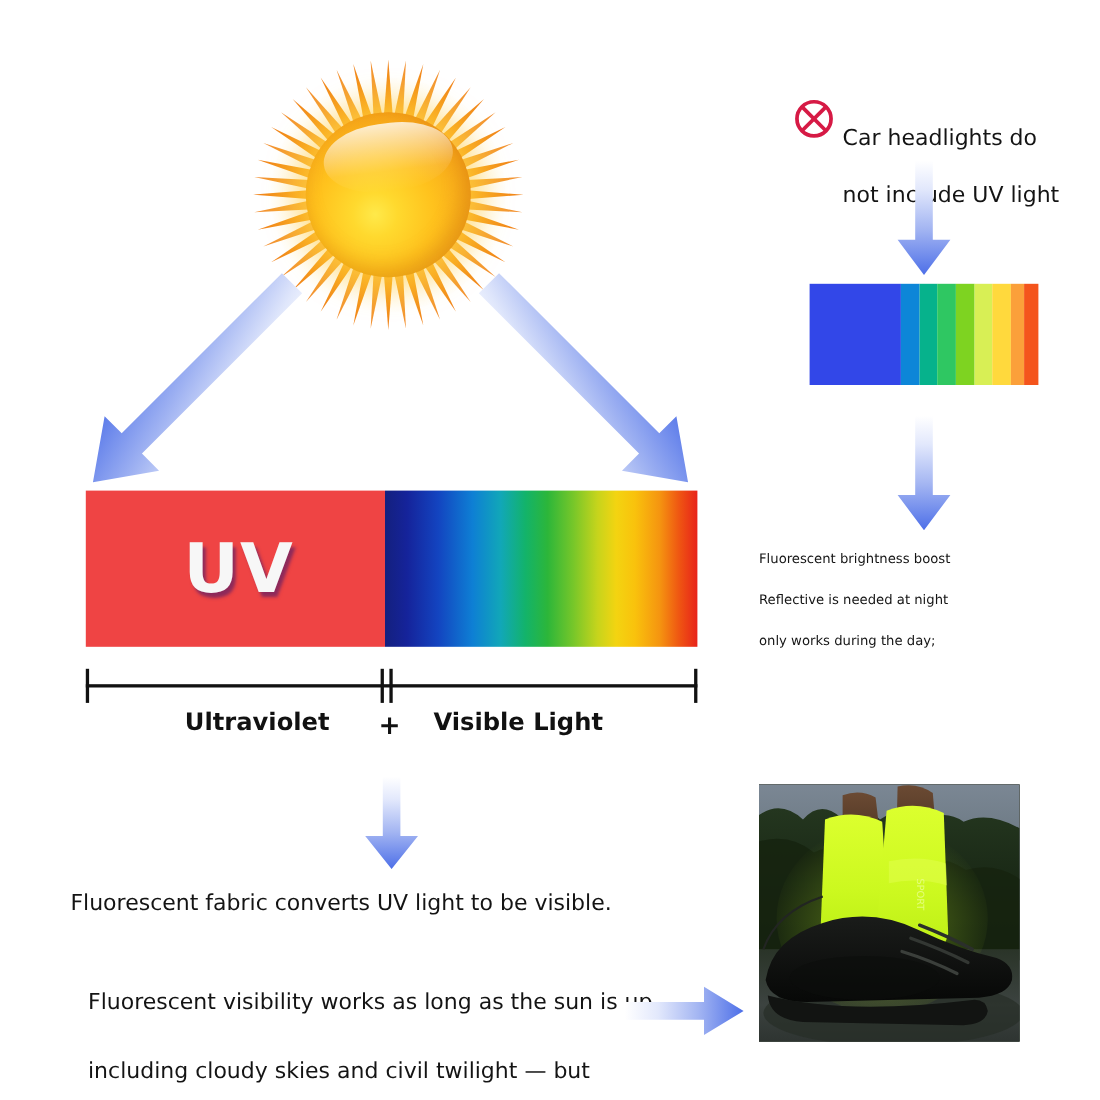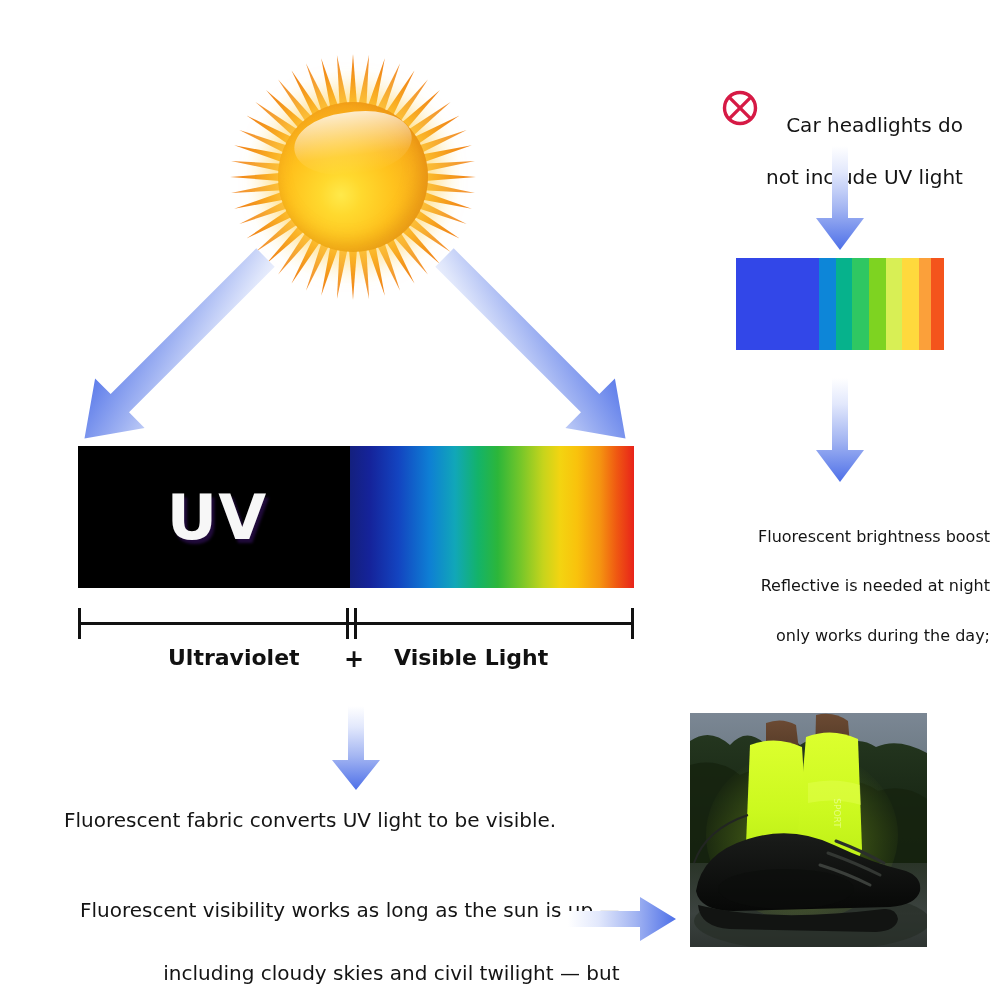--- a/index.html
+++ b/index.html
@@ -24,21 +24,21 @@
     position:absolute;left:18px;top:18px;width:214px;height:214px;border-radius:50%;
     background:radial-gradient(circle, rgba(255,225,120,.55) 0%, rgba(255,225,120,.22) 45%, rgba(255,225,120,0) 72%);
   }
 
   
   .arrow{position:absolute;}
   .arrow svg{display:block;overflow:visible;}
 
   
   .spectrum-bar{position:absolute;left:78px;top:446px;width:556px;height:142px;display:flex;}
-  .uv-part{width:272px;height:100%;background:#000000;position:relative;}
+  .uv-part{width:272px;height:100%;background:#ef4444;position:relative;}
   .uv-label{
     position:absolute;left:0;right:0;top:50%;transform:translateY(-50%);
     text-align:center;color:#f7f7f7;font-weight:700;font-size:62px;letter-spacing:1px;
     font-family:"DejaVu Sans",sans-serif;
     text-shadow:3px 4px 3px rgba(60,20,110,.55);
     padding-left:6px;
   }
   .vis-part{flex:1;height:100%;
     background:linear-gradient(to right,
       #14207e 0%, #15239a 7%, #1344c0 17%, #0e7fd4 28%,
@@ -52,23 +52,23 @@
   .bracket .tick{position:absolute;top:0;width:3px;height:31px;background:#111;}
 
   
   .axis-labels{position:absolute;left:78px;top:645px;width:556px;height:36px;font-weight:700;font-size:22px;color:#111;}
   .axis-labels span{position:absolute;top:0;white-space:nowrap;}
   .lbl-uv{left:66px;margin-left:24px;}
   .lbl-plus{left:266px;font-size:24px;}
   .lbl-vis{left:316px;}
 
   
-  .txt{position:absolute;color:#141414;font-size:20px;line-height:1.42;white-space:pre-line;text-align:right;}
+  .txt{position:absolute;color:#141414;font-size:20px;line-height:1.42;white-space:pre-line;}
   .txt-hl{left:766px;top:86px;font-size:20px;line-height:1.3;}
-  .txt-right-note{left:690px;top:500px;width:300px;text-align:right;font-size:16px;line-height:1.55;}
+  .txt-right-note{left:690px;top:480px;width:300px;text-align:left;font-size:12px;line-height:1.55;}
   .txt-conv{left:64px;top:806px;font-size:20px;}
   .txt-long{left:80px;top:864px;font-size:20px;line-height:1.56;}
 
   
   .noicon{position:absolute;left:720px;top:88px;width:40px;height:40px;}
 
   
   .headlight-bar{position:absolute;left:736px;top:258px;width:208px;height:92px;display:flex;
     box-shadow:0 0 0 0 rgba(0,0,0,0);}
   .headlight-bar .band{height:100%;}

